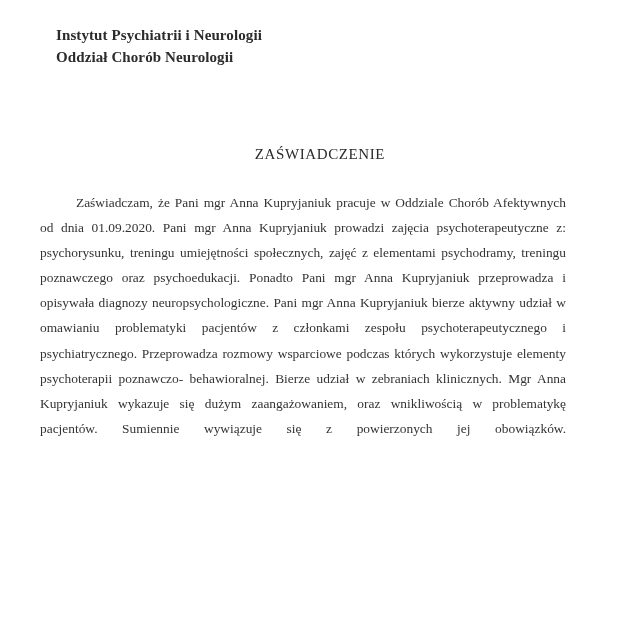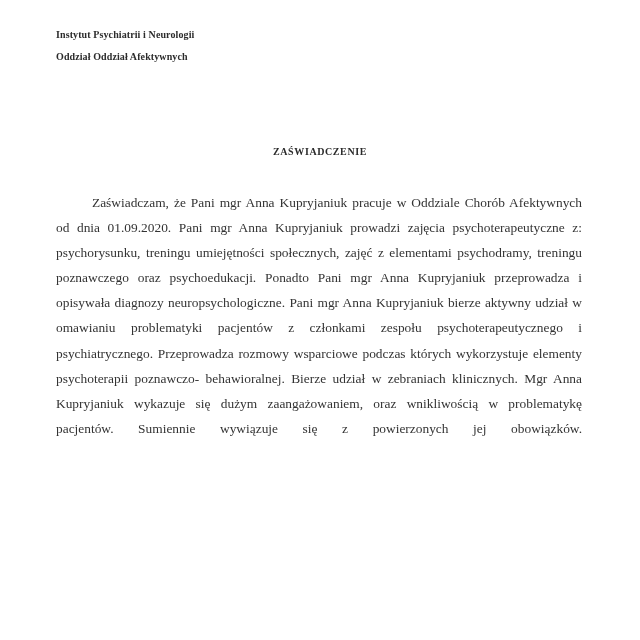--- a/index.html
+++ b/index.html
@@ -24,45 +24,45 @@
   }
 
   
   .letterhead {
     position: absolute;
     left: 56px;
     top: 24px;
     width: 520px;
   }
   .letterhead-line {
-    font-size: 10px;
+    font-size: 15px;
     font-weight: bold;
     line-height: 22px;
     letter-spacing: 0.1px;
     color: #2b2b2b;
     white-space: nowrap;
   }
 
   
   .doc-title {
     position: absolute;
     left: 0;
     top: 146px;
     width: 640px;
     text-align: center;
-    font-size: 10px;
-    font-weight: bold;
+    font-size: 15px;
+    font-weight: normal;
     letter-spacing: 0.6px;
     color: #2b2b2b;
   }
 
   
   .body-block {
     position: absolute;
-    left: 56px;
+    left: 40px;
     top: 190px;
     width: 526px;
   }
   .body-para {
     font-size: 13.4px;
     line-height: 25.1px;
     text-align: justify;
     text-justify: inter-word;
     text-indent: 36px;
     color: #333333;
@@ -124,21 +124,21 @@
     pointer-events: none;
   }
 </style>
 </head>
 <body>
 
 <div class="page">
 
   <div class="letterhead">
     <div class="letterhead-line">Instytut Psychiatrii i Neurologii</div>
-    <div class="letterhead-line">Oddział Oddział Afektywnych</div>
+    <div class="letterhead-line">Oddział Chorób Neurologii</div>
   </div>
 
   <div class="doc-title">ZAŚWIADCZENIE</div>
 
   <div class="body-block">
     <p class="body-para">Zaświadczam, że Pani mgr Anna Kupryjaniuk pracuje w Oddziale Chorób Afektywnych od dnia 01.09.2020. Pani mgr Anna Kupryjaniuk prowadzi zajęcia psychoterapeutyczne z: psychorysunku, treningu umiejętności społecznych, zajęć z elementami psychodramy, treningu poznawczego oraz psychoedukacji. Ponadto Pani mgr Anna Kupryjaniuk przeprowadza i opisywała diagnozy neuropsychologiczne. Pani mgr Anna Kupryjaniuk bierze aktywny udział w omawianiu problematyki pacjentów z członkami zespołu psychoterapeutycznego i psychiatrycznego. Przeprowadza rozmowy wsparciowe podczas których wykorzystuje elementy psychoterapii poznawczo- behawioralnej. Bierze udział w zebraniach klinicznych. Mgr Anna Kupryjaniuk wykazuje się dużym zaangażowaniem, oraz wnikliwością w problematykę pacjentów. Sumiennie wywiązuje się z powierzonych jej obowiązków.</p>
   </div>
 
 
 </div>

